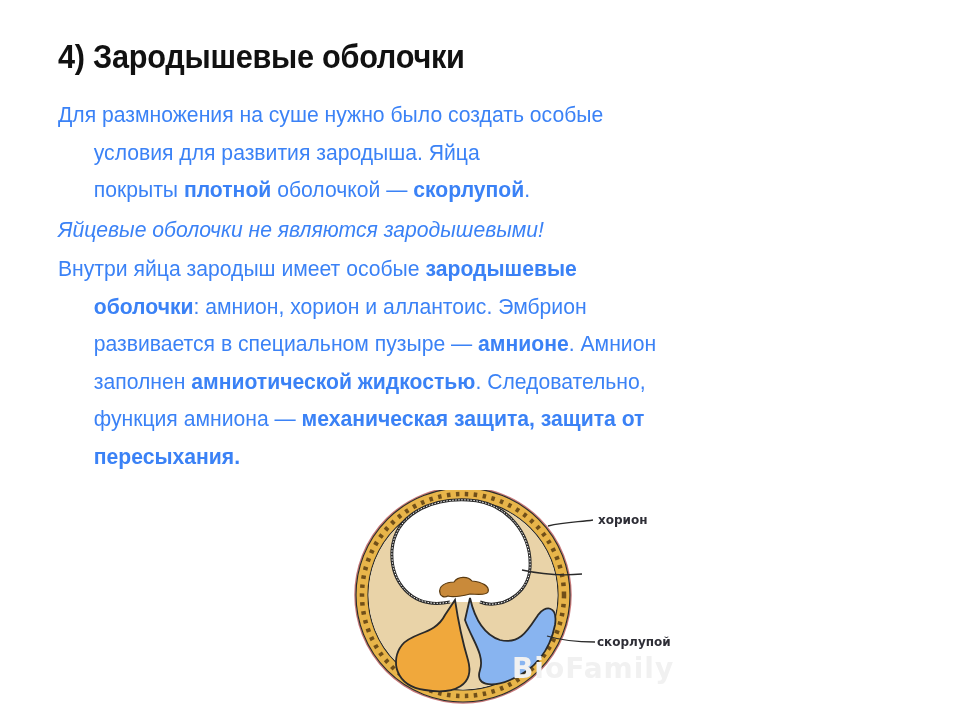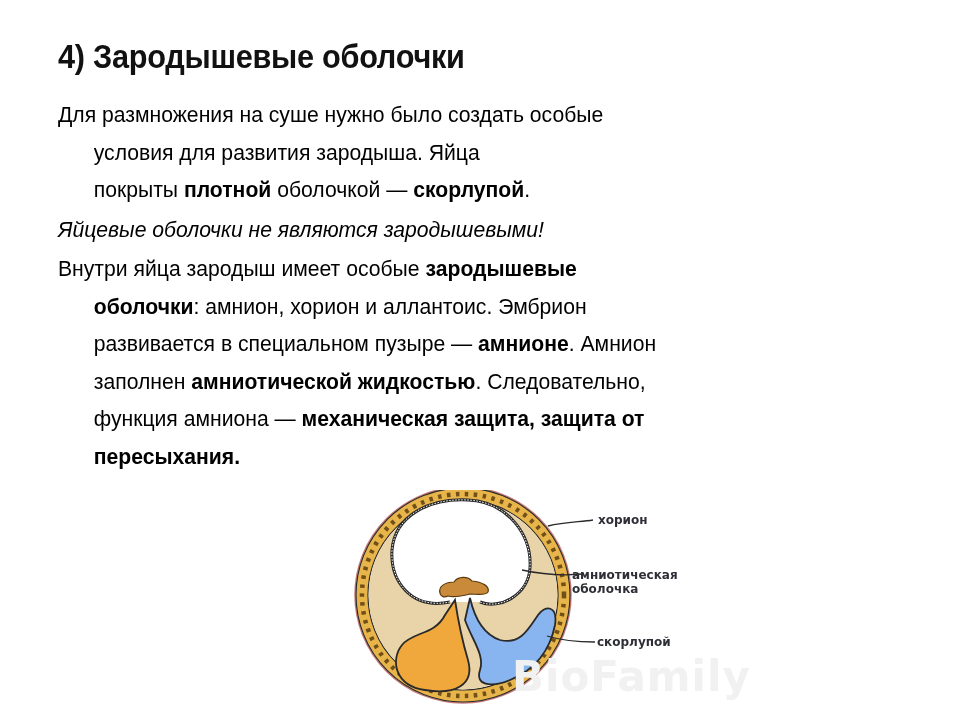--- a/index.html
+++ b/index.html
@@ -7,36 +7,36 @@
       width: 960px; height: 720px; background: #ffffff; position: relative; overflow: hidden;
       font-family: "Liberation Sans", "DejaVu Sans", sans-serif; color: #111111;
     }
     .title {
       position: absolute; left: 58px; top: 38px;
       font-size: 33px; font-weight: bold; letter-spacing: -0.3px; color: #111;
       transform: scaleX(0.93); transform-origin: left top;
     }
     .content {
       position: absolute; left: 58px; top: 96px; width: 860px;
-      font-size: 22.5px; line-height: 37.5px; color: #000000;
+      font-size: 22.5px; line-height: 37.5px; color: #3b82f6;
     }
     .para {
       margin: 0 0 2px 0; padding-left: 38px; text-indent: -38px;
       transform: scaleX(0.94); transform-origin: left top; width: 850px;
     }
     b { font-weight: bold; }
     i { font-style: italic; }
     .diagram { position: absolute; left: 350px; top: 490px; width: 360px; height: 230px; }
     .watermark {
-      position: absolute; left: 512px; top: 652px; font-size: 42px; font-weight: bold;
+      position: absolute; left: 512px; top: 652px; font-size: 28px; font-weight: bold;
       color: #f1f1f1; letter-spacing: 1px; font-family: "DejaVu Sans", sans-serif;
     }
     .label {
       position: absolute; font-family: "DejaVu Sans", sans-serif; font-weight: bold;
-      font-size: 12px; color: #2e2e36; line-height: 14px; text-align: left;
+      font-size: 12px; color: #2e2e36; line-height: 14px; text-align: center;
     }
   </style>
 </head>
 <body>
 
 <div class="title">4) Зародышевые оболочки</div>
 
 <div class="content">
   <div class="para">
     <span>Для размножения на суше нужно было создать особые</span><br>
@@ -80,19 +80,15 @@
 
     <path d="M120,108 C125,130 135,145 150,150 C170,155 178,140 188,125 C195,115 208,115 205,135 C200,160 185,180 160,190 C140,198 125,195 130,180 C135,165 122,150 115,130 Z" fill="#88b4f0" stroke="#2a2a2a" stroke-width="1.8"></path>
 
     <path d="M90,103 C88,96 96,92 104,92 C108,86 118,86 122,91 C132,92 140,96 138,102 C135,106 126,104 120,104 C112,106 104,108 98,106 C94,108 90,106 90,103 Z" fill="#c98a3a" stroke="#5a3a10" stroke-width="1.2"></path>
 
     <path d="M198,36 C215,32 230,32 243,30" fill="none" stroke="#2a2a2a" stroke-width="1.3"></path>
     <path d="M172,80 C190,84 210,86 232,84" fill="none" stroke="#2a2a2a" stroke-width="1.3"></path>
     <path d="M197,146 C210,150 222,152 245,152" fill="none" stroke="#2a2a2a" stroke-width="1.3"></path>
   </svg>
   <div class="label" style="left:248px; top:23px;">хорион</div>
-  <div class="label" style="left:222px; top:78px; width:120px;">
-    <span>амниотическая</span><br>
-    <span>оболочка</span>
-  </div>
   <div class="label" style="left:247px; top:145px;">скорлупой</div>
 </div>
 <div class="watermark">BioFamily</div>
 
 </body></html>

